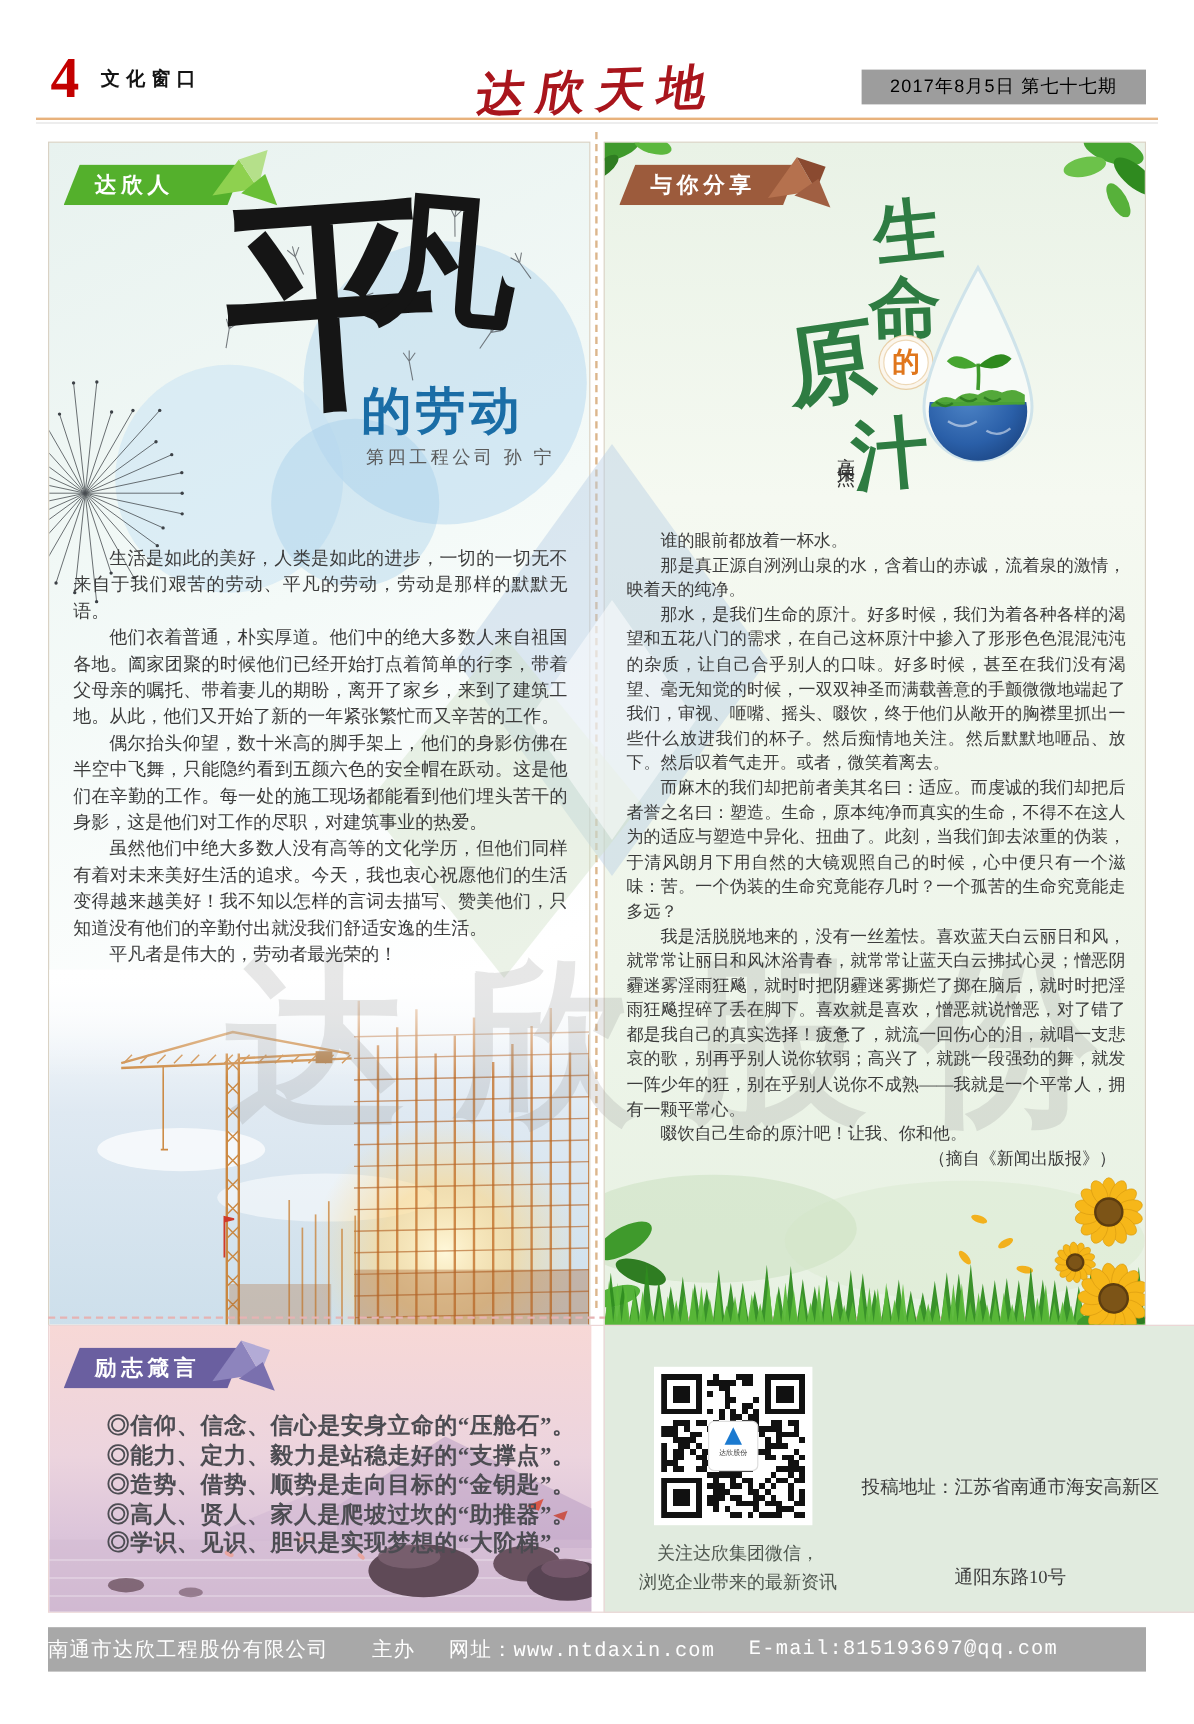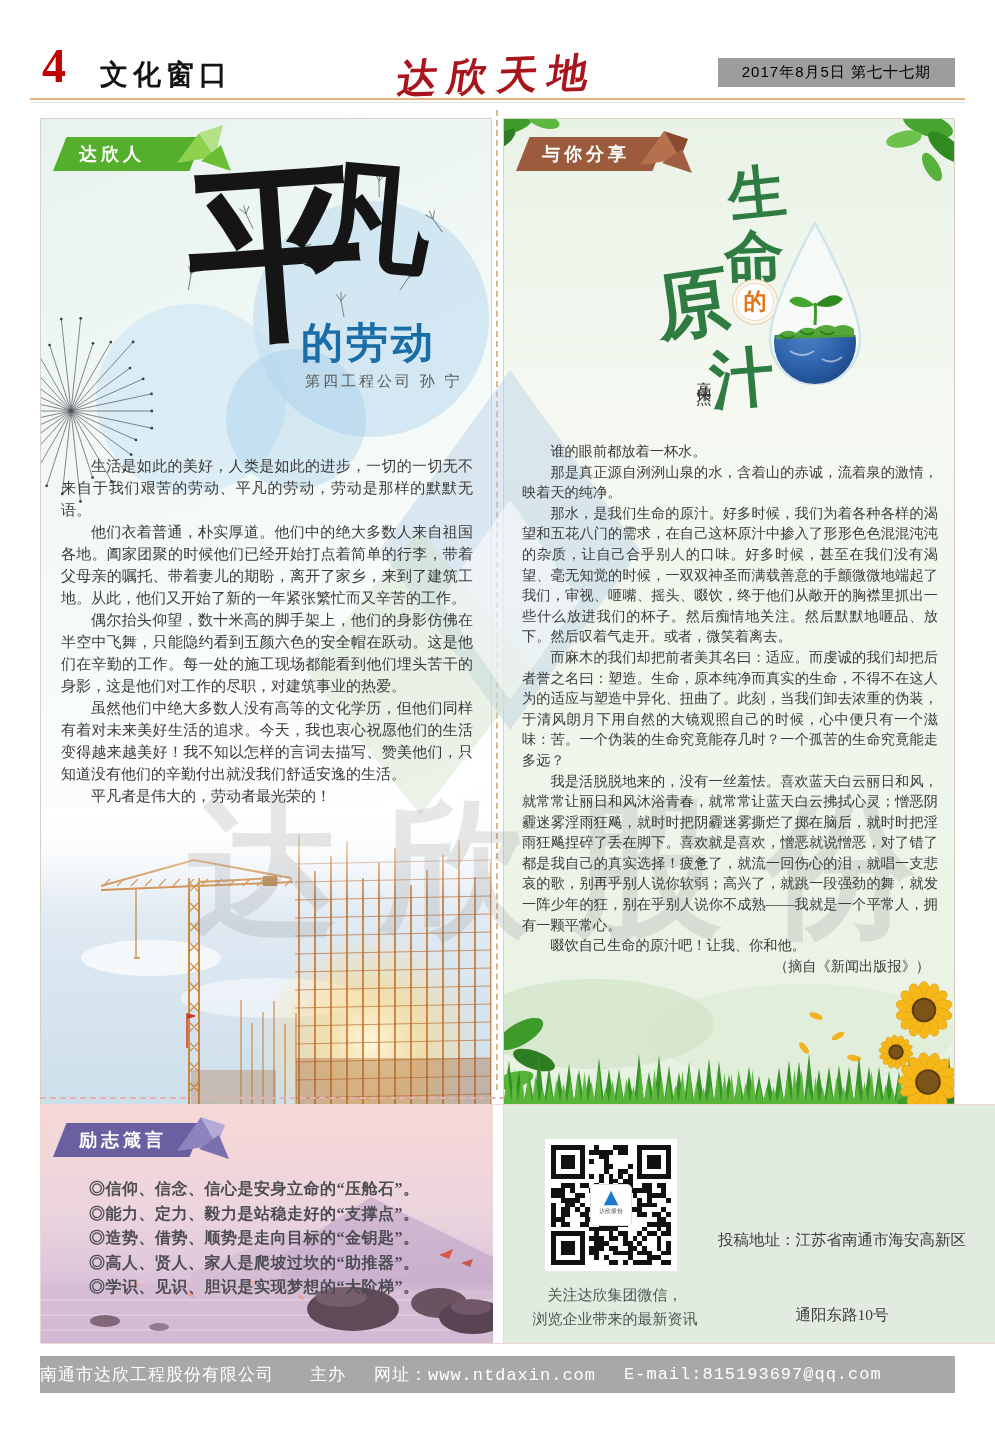--- a/index.html
+++ b/index.html
@@ -8,21 +8,21 @@
     --badge-brown:#9c5b3c; --badge-purple:#6a5fa0; --footer-gray:#a8a8a8;
     --date-box-gray:#9d9d9d;
   }
   html,body{margin:0;padding:0;background:#fff;}
   .page{position:relative;width:995px;height:1437px;background:#fff;overflow:hidden;
         font-family:"Liberation Serif",serif;}
   
   .masthead-row{position:absolute;left:40px;top:44px;width:915px;height:52px;}
   .page-number{position:absolute;left:2px;top:-6px;font-size:48px;font-weight:900;
         color:var(--page-number-red,#c30000);font-family:"Liberation Serif",serif;}
-  .section-name{position:absolute;left:60px;top:12px;font-size:28px;font-weight:800;
+  .section-name{position:absolute;left:44px;top:12px;font-size:16px;font-weight:800;
         color:#141414;letter-spacing:5px;font-family:"Liberation Sans",sans-serif;}
   .masthead{position:absolute;left:50%;top:4px;transform:translateX(-50%) skewX(-10deg) rotate(-2deg);
         font-size:40px;font-weight:900;color:var(--masthead-red,#a9151c);letter-spacing:10px;
         font-family:"Liberation Serif",serif;}
   .date-box{position:absolute;right:0;top:14px;background:var(--date-box-gray,#9d9d9d);color:#000000;
         font-size:15px;padding:5px 24px;font-family:"Liberation Sans",sans-serif;letter-spacing:1px;}
   .header-rule{position:absolute;left:30px;right:30px;top:98px;border-top:2px solid #e8b27c;}
   .header-rule2{position:absolute;left:30px;right:30px;top:102px;border-top:1px solid #e2e2e2;}
   
   .col{position:absolute;top:106px;width:452px;height:987px;border:1px solid #d9d2c4;box-sizing:border-box;overflow:hidden;margin-top:12px;}
@@ -71,21 +71,21 @@
   .grass-svg{position:absolute;left:0;bottom:0;width:452px;height:140px;z-index:2;}
   .leaf-tl{position:absolute;left:-8px;top:-6px;z-index:1;}
   .leaf-tr{position:absolute;right:-6px;top:-8px;z-index:1;}
   
   .bottom-dash{position:absolute;left:40px;right:40px;top:1097px;border-top:2px dashed #e6b3b3;}
   .bottom-box{position:absolute;top:1104px;width:545px;height:240px;border:1px solid #ecd6d6;
         box-sizing:border-box;overflow:hidden;}
   .bl{left:40px;}
   .br{left:503px;background:#e1ebdf;}
   .seascape-svg{position:absolute;left:0;top:0;width:452px;height:240px;}
-  .quotes{position:absolute;left:48px;top:72px;z-index:2;font-size:16px;font-weight:700;
+  .quotes{position:absolute;left:48px;top:72px;z-index:2;font-size:19px;font-weight:700;
         color:#4c4c52;line-height:24.5px;letter-spacing:.5px;}
   
   .qr-wrap{position:absolute;left:41px;top:34px;width:132px;height:132px;background:#fff;
         padding:6px;box-sizing:border-box;}
   .qr-wrap svg{width:120px;height:120px;display:block;}
   .qr-logo{position:absolute;left:50%;top:50%;transform:translate(-50%,-50%);width:40px;height:40px;
         background:#fff;border-radius:5px;border:1px solid #ddd;text-align:center;z-index:2;}
   .qr-logo .tri{color:#1b7ad0;font-size:19px;line-height:22px;font-family:"DejaVu Sans",sans-serif;}
   .qr-logo .qr-logo-text{display:block;font-size:7px;color:#444;transform:scale(.85);line-height:8px;}
   .qr-caption{position:absolute;left:6px;top:178px;width:210px;text-align:center;

